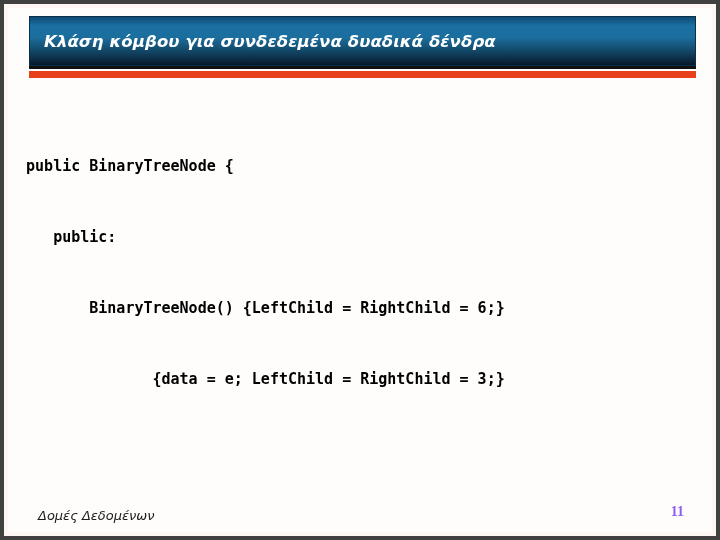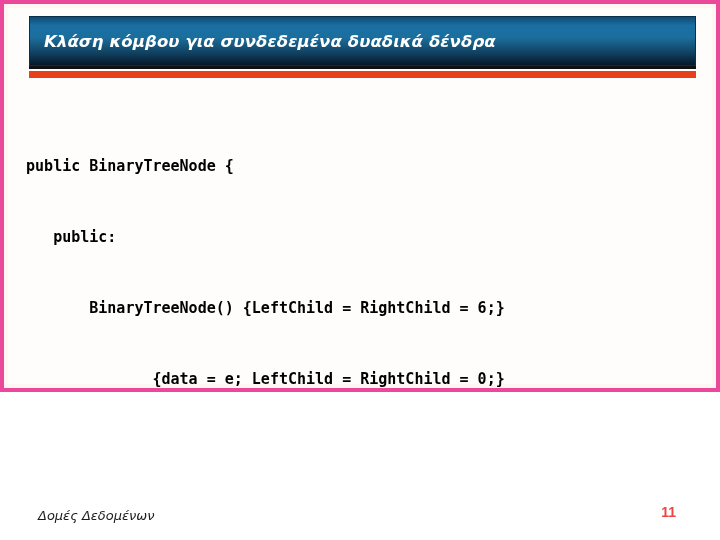--- a/index.html
+++ b/index.html
@@ -13,23 +13,23 @@
     font-family: "Liberation Sans", sans-serif;
     overflow: hidden;
   }
 
   
   .slide {
     position: absolute;
     left: 0;
     top: 0;
     width: 720px;
-    height: 392px;
+    height: 540px;
     box-sizing: border-box;
-    border: 4px solid #ec4899;
+    border: 4px solid #404040;
     background: #fdf6f2;
   }
 
   .slide-inner {
     position: absolute;
     left: 4px;
     top: 4px;
     right: 4px;
     bottom: 4px;
     background: #fffdfb;
@@ -117,46 +117,46 @@
     left: 30px;
     top: 500px;
     font-family: "DejaVu Sans", sans-serif;
     font-size: 13px;
     font-style: italic;
     color: #1a1a1a;
     white-space: nowrap;
   }
   .page-number {
     position: absolute;
-    right: 36px;
+    right: 28px;
     top: 496px;
-    font-family: Liberation Sans, sans-serif;
+    font-family: Liberation Serif, serif;
     font-size: 14px;
     font-weight: bold;
-    color: #ef4444;
+    color: #8b5cf6;
   }
 </style>
 </head>
 <body>
 
 <div class="slide">
   <div class="slide-inner">
 
     <div class="title-bar">
       <div class="title-text">Κλάση κόμβου για συνδεδεμένα δυαδικά δένδρα</div>
     </div>
     <div class="title-rule-dark"></div>
     <div class="title-rule-gap"></div>
     <div class="title-rule-orange"></div>
 
     <div class="code-block">
       <span class="code-line">  public BinaryTreeNode {</span>
       <span class="code-line">     public:</span>
       <span class="code-line">         BinaryTreeNode() {LeftChild = RightChild = 6;}</span>
-      <span class="code-line">                {data = e; LeftChild = RightChild = 0;}</span>
+      <span class="code-line">                {data = e; LeftChild = RightChild = 3;}</span>
       
       
       
       
       
       
       
       
     </div>
 

